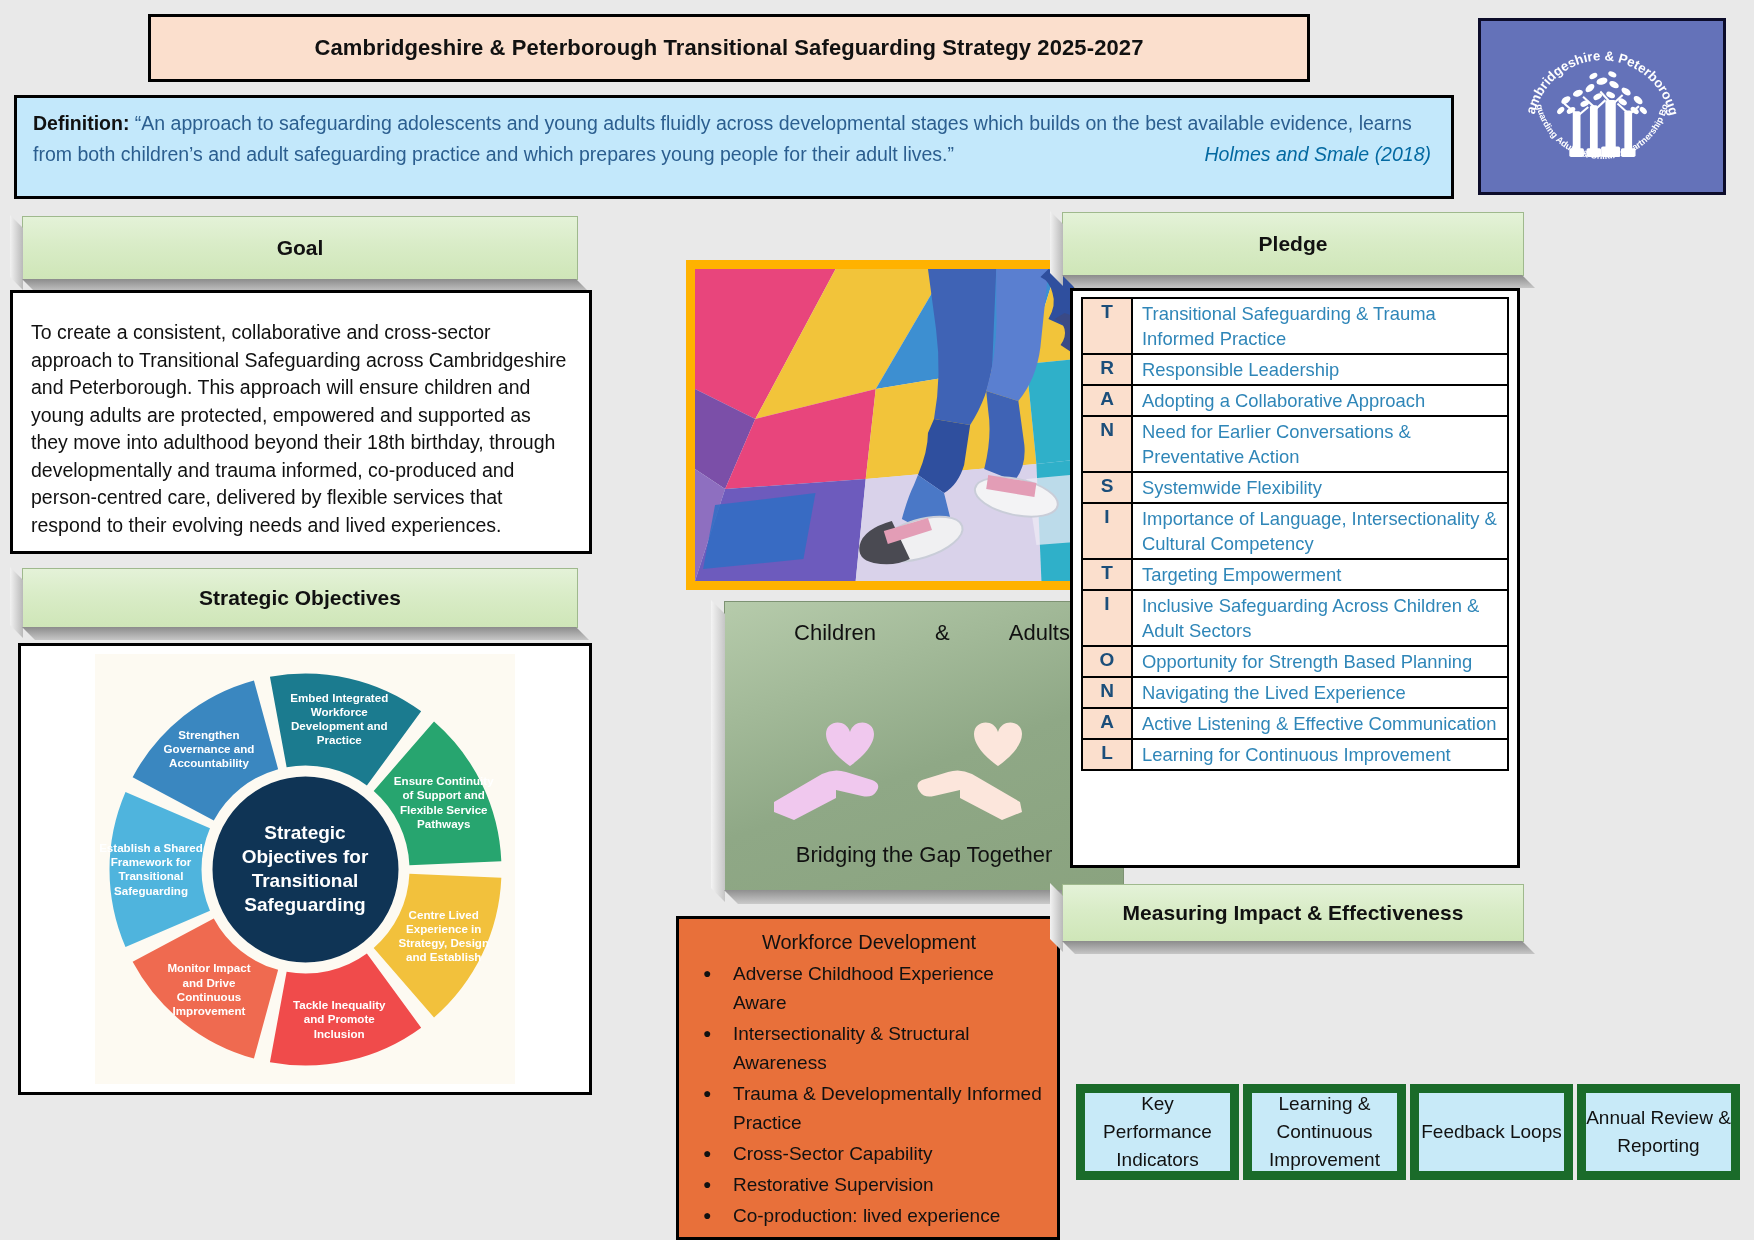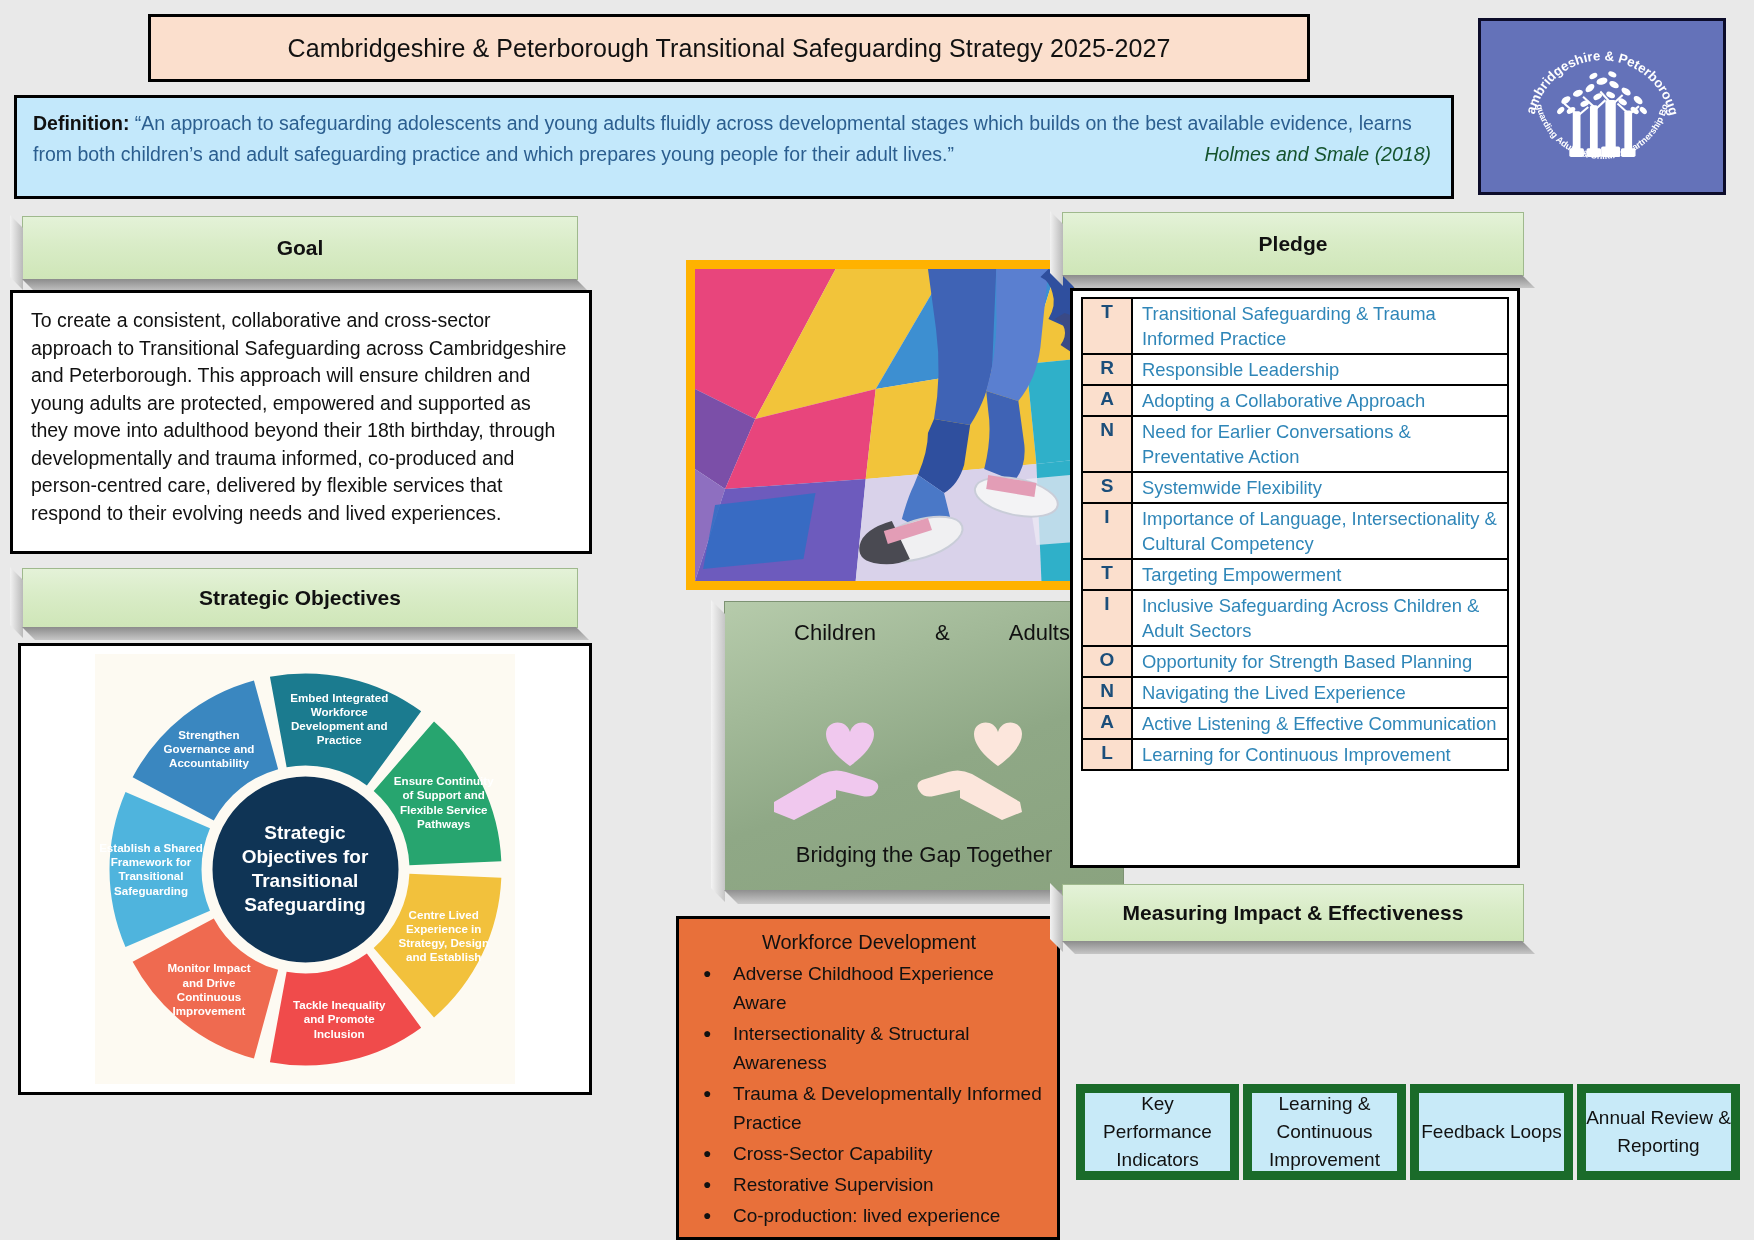--- a/index.html
+++ b/index.html
@@ -11,40 +11,40 @@
     overflow: hidden;
   }
 
   
   #title-banner {
     position: absolute; left: 148px; top: 14px; width: 1162px; height: 68px;
     background: #fbdfcd; border: 3px solid #000;
     display: flex; align-items: center; justify-content: center;
   }
   #title-banner .t {
-    font-size: 25px; font-weight: normal; color: #111; letter-spacing: .1px; text-align: center;
+    font-size: 22px; font-weight: bold; color: #111; letter-spacing: .1px; text-align: center;
   }
 
   
   #logo-box {
     position: absolute; left: 1478px; top: 18px; width: 248px; height: 177px;
     background: #6472b9; border: 3px solid #0c0c2a;
     display: flex; align-items: center; justify-content: center;
   }
   #logo-box svg { width: 172px; height: 172px; }
 
   
   #definition-box {
     position: absolute; left: 14px; top: 95px; width: 1440px; height: 104px;
     background: #c3e8fb; border: 3px solid #000;
     padding: 10px 14px 6px 16px;
   }
   #definition-box .dline { font-size: 19.5px; line-height: 31px; color: #2b5e8f; }
   #definition-box .dlabel { color: #111; font-weight: bold; }
-  #definition-box .attr { float: right; font-style: italic; color: #14532d; margin-right: 6px; }
+  #definition-box .attr { float: right; font-style: italic; color: #0369a1; margin-right: 6px; }
 
   
   .hdr3d {
     position: absolute;
     background: linear-gradient(180deg,#e4f2d8 0%,#d9ecc7 45%,#cfe6b8 100%);
     border: 1px solid #9fb98d;
     display: flex; align-items: center; justify-content: center;
   }
   .hdr3d::before {
     content:""; position:absolute; left:-13px; top:11px; width:13px; height:100%;
@@ -59,21 +59,21 @@
   .hdr3d span { font-size: 21px; font-weight: bold; color: #111; position: relative; z-index:2; }
 
   #goal-header    { left: 22px;   top: 216px; width: 556px; height: 64px; }
   #objectives-header { left: 22px; top: 568px; width: 556px; height: 60px; }
   #pledge-header  { left: 1062px; top: 212px; width: 462px; height: 64px; }
   #measuring-header { left: 1062px; top: 884px; width: 462px; height: 58px; }
 
   
   #goal-body {
     position: absolute; left: 10px; top: 290px; width: 582px; height: 264px;
-    background: #fff; border: 3px solid #000; padding: 14px 18px;
+    background: #fff; border: 3px solid #000; padding: 26px 18px;
   }
   #goal-body p { font-size: 19.5px; line-height: 27.5px; color: #111; }
 
   
   #objectives-body {
     position: absolute; left: 18px; top: 643px; width: 574px; height: 452px;
     background: #fff; border: 3px solid #000;
     display: flex; align-items: center; justify-content: center;
   }
   #wheel-bg {

